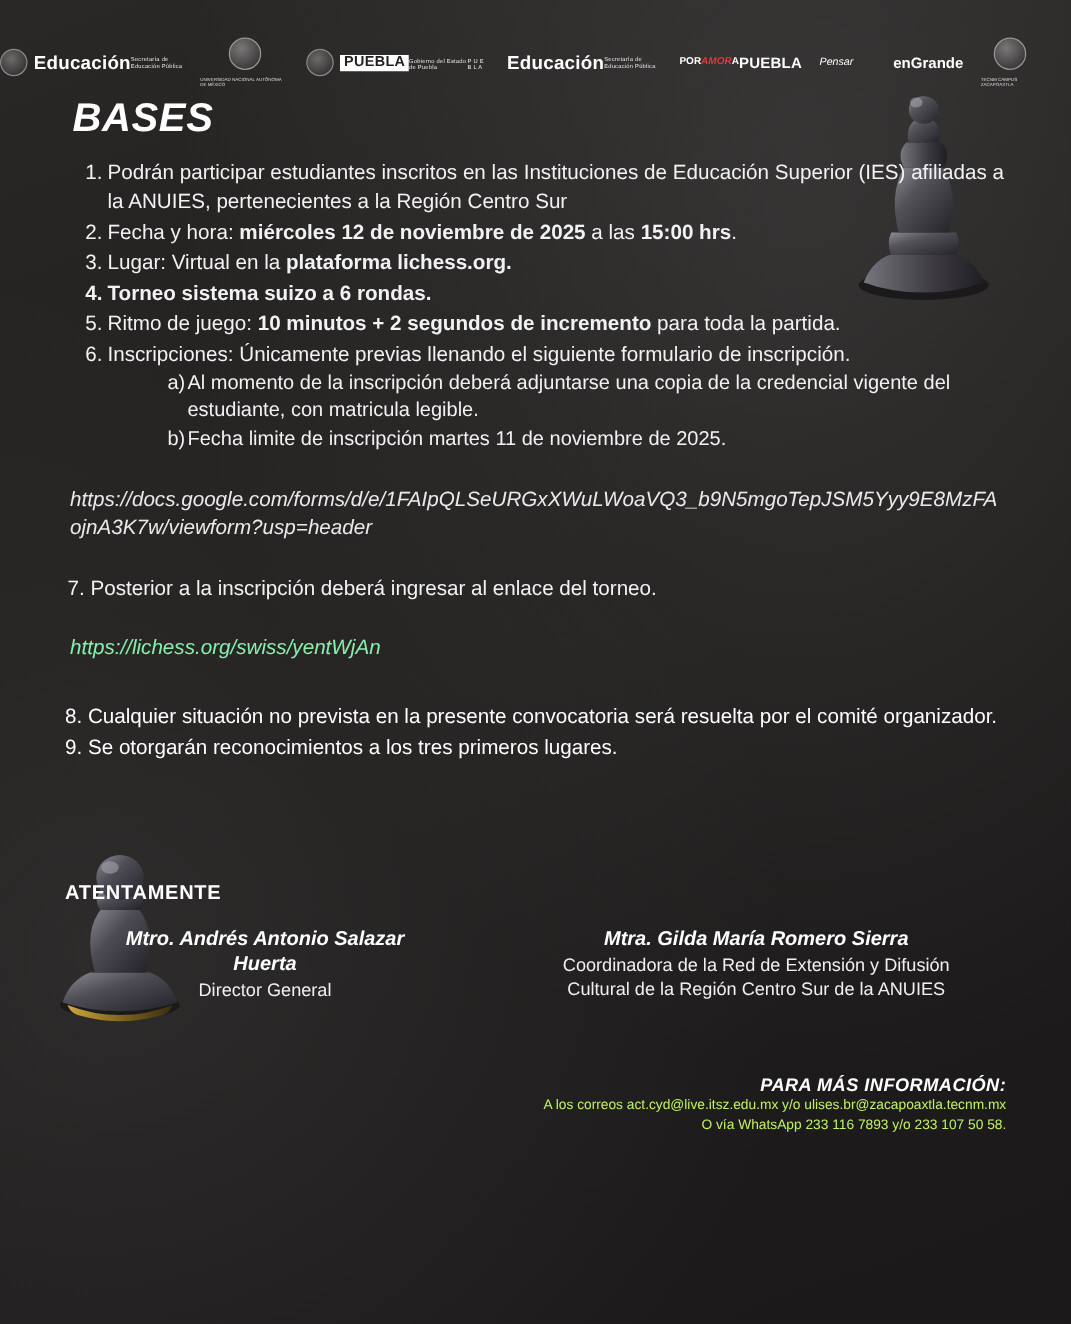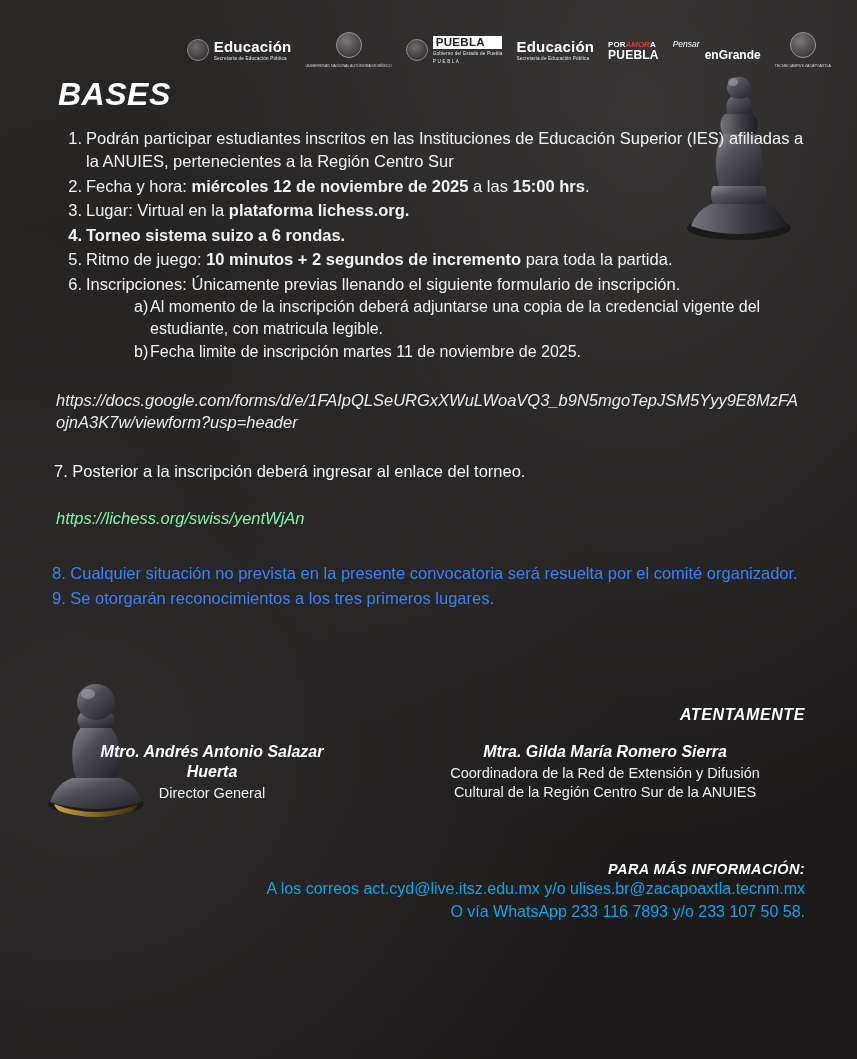--- a/index.html
+++ b/index.html
@@ -61,21 +61,21 @@
     line-height: 1;
   }
   .logo .txt-sub {
     font-size: 4.6px;
     letter-spacing: .2px;
     line-height: 1.15;
     color: #e8e8e8;
     display: block;
     margin-top: 2px;
   }
-  .logo .stack { display: flex; flex-direction: column; justify-content: center; }
+  .logo .stack { display: flex; flex-direction: row; justify-content: center; }
   .logo-puebla .bar {
     display: block;
     background: #fff;
     color: #221f1f;
     font-size: 11.5px;
     font-weight: bold;
     padding: 0 3px;
     line-height: 13px;
     letter-spacing: .3px;
   }
@@ -164,28 +164,27 @@
     font-style: italic;
     font-size: 16.5px;
     color: #86efac;
     margin: 26px 0 0 4px;
   }
   .tail { margin-top: 34px; }
   .tail p {
     margin: 0 0 2px 0;
     font-size: 16.5px;
     line-height: 1.4;
-    color: #3b82f6;
+    color: #ffffff;
   }
 
   
   .atentamente {
-    text-align: right;
-    font-weight: bold;
-    font-style: italic;
+    text-align: left;
+    font-weight: bold;
     font-size: 16px;
     letter-spacing: .6px;
     margin-top: 96px;
   }
   .signs {
     display: flex;
     justify-content: center;
     gap: 118px;
     margin-top: 18px;
   }
@@ -210,23 +209,23 @@
     text-align: right;
     margin-top: 58px;
   }
   .footer .head {
     font-weight: bold;
     font-style: italic;
     font-size: 14.5px;
     letter-spacing: .4px;
   }
   .footer .line {
-    font-size: 16px;
+    font-size: 11px;
     line-height: 1.45;
-    color: #0ea5e9;
+    color: #bef264;
   }
 
   
   .piece { position: absolute; z-index: 1; }
   .king { top: 60px; right: 48px; }
   .pawn { top: 672px; left: 24px; }
 </style>
 </head>
 <body>
 

